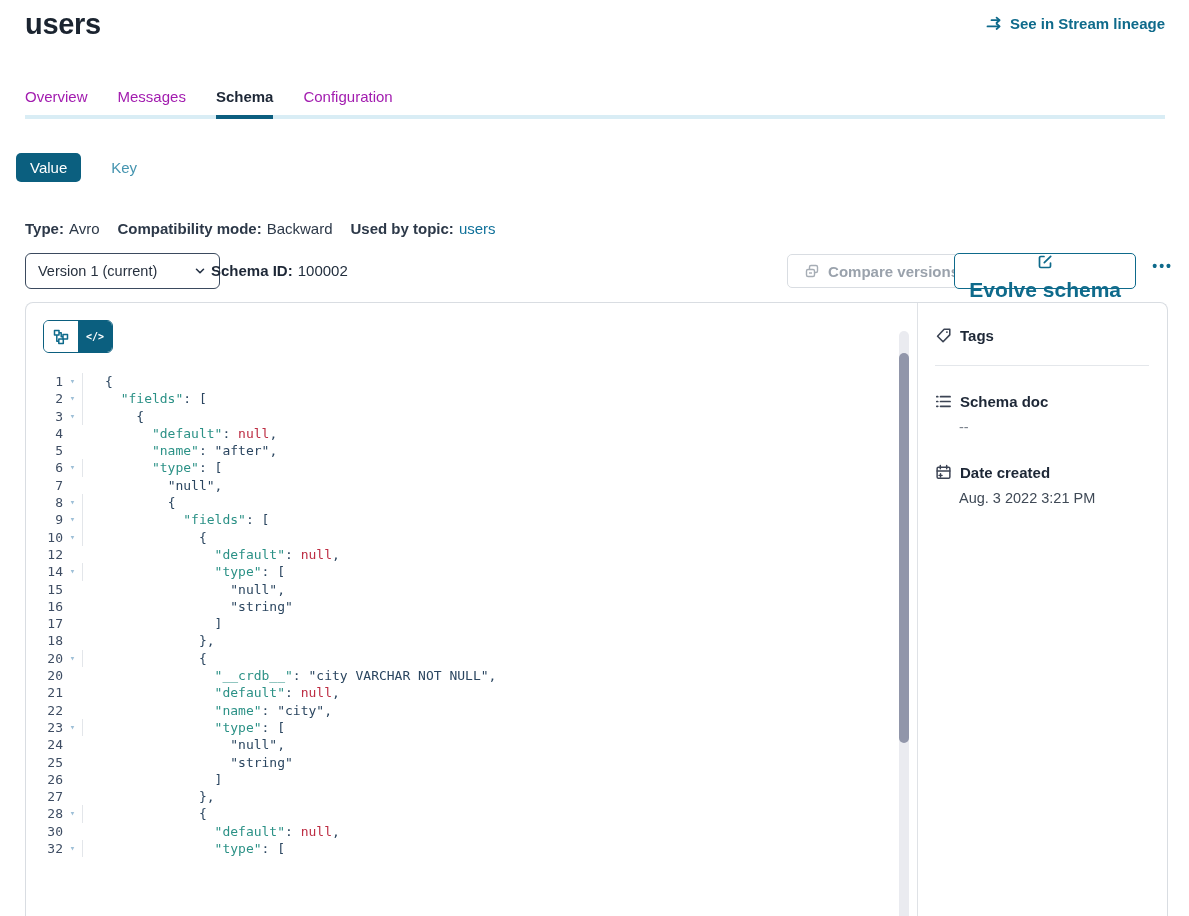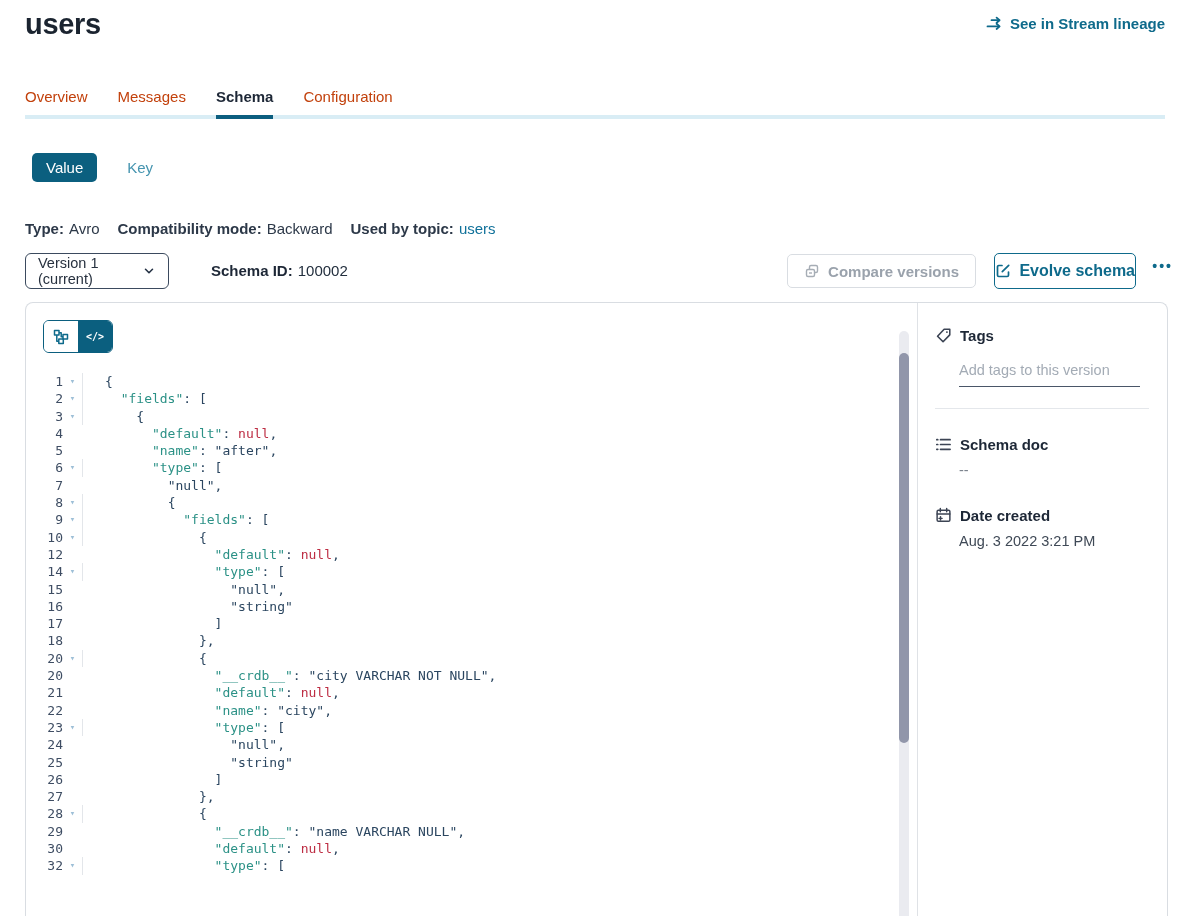--- a/index.html
+++ b/index.html
@@ -9,47 +9,47 @@
   svg { display:block; }
 
   
   #page-title { left:25px; top:8px; font-size:29px; font-weight:800; color:#1b2430; letter-spacing:-0.3px; }
   #lineage-link { right:24px; top:15px; display:flex; align-items:center; gap:7px;
                   color:#0e6a8b; font-weight:700; font-size:15px; cursor:pointer; }
 
   
   #tabs { left:25px; top:88px; width:1140px; height:31px; display:flex; gap:30px; position:absolute; }
   #tabs .track { position:absolute; left:0; right:0; bottom:0; height:4px; background:#d9edf5; }
-  .tab { position:relative; z-index:1; font-size:15px; color:#c2410c; cursor:pointer;
+  .tab { position:relative; z-index:1; font-size:15px; color:#a21caf; cursor:pointer;
          padding-bottom:12px; border-bottom:4px solid transparent; }
   .tab.active { color:#1d2736; font-weight:600; border-bottom-color:#0c5e7f; }
 
   
-  #mode-toggle { left:32px; top:153px; display:flex; align-items:center; gap:30px; }
+  #mode-toggle { left:16px; top:153px; display:flex; align-items:center; gap:30px; }
   #value-btn { background:#0b5f7f; color:#fff; font-size:15px; padding:6px 14px; border-radius:5px;
                border:none; cursor:pointer; font-family:inherit; }
   #key-btn { color:#4695b0; font-size:15px; cursor:pointer; }
 
   
   #meta-row { left:25px; top:220px; font-size:15px; display:flex; gap:18px; color:#2c3848;justify-content:flex-end; }
   #meta-row .lbl { font-weight:700; margin-right:5px; }
   .link { color:#10719a; cursor:pointer; }
 
   
-  #version-select { left:25px; top:253px; width:144px; height:36px; border:1px solid #3b4a5e; border-radius:6px;
+  #version-select { left:25px; top:253px; width:195px; height:36px; border:1px solid #3b4a5e; border-radius:6px;
                     display:flex; align-items:center; justify-content:space-between; padding:0 12px; font-size:14.5px;
                     color:#27313f; cursor:pointer; background:#fff; }
   #schema-id { left:211px; top:262px; font-size:15px; }
   #schema-id .lbl { font-weight:700; color:#1d2736; margin-right:5px; }
   #compare-btn { right:213px; top:254px; height:34px; display:flex; align-items:center; gap:8px;
                  border:1px solid #d9dde2; border-radius:5px; background:#fff; color:#9aa2ac;
                  font-size:15px; font-weight:700; padding:0 16px; font-family:inherit; }
   #evolve-btn { right:53px; top:253px; height:36px; display:flex; align-items:center; gap:8px;
                 border:1px solid #0e6a8b; border-radius:5px; background:#fff; color:#0e6a8b;
-                font-size:16px; font-weight:700; padding:0 0; cursor:pointer; font-family:inherit; }
+                font-size:21px; font-weight:700; padding:0 14px; cursor:pointer; font-family:inherit;flex-direction:column; }
   #more-btn { right:16px; top:258px; color:#0e6a8b; font-size:14px; font-weight:800; letter-spacing:2px; cursor:pointer; }
 
   
   #panel { left:25px; top:302px; width:1143px; height:620px; border:1px solid #d9dde2; border-bottom:none;
            border-radius:8px 8px 0 0; display:flex; position:absolute; overflow:hidden; }
   #editor { position:relative; width:894px; height:100%; }
   #sidebar { position:relative; flex:1; border-left:1px solid #dfe2e6; padding:24px 18px 0 17px; }
 
   
   #view-toggle { position:absolute; left:17px; top:17px; display:flex; border:1px solid #0b5f7f;
@@ -302,25 +302,20 @@
           <span class="ln">27</span>
           <span class="fold"></span>
           <span class="ct">            <span class="t-p">},</span></span>
         </div>
         <div class="cl">
           <span class="ln">28</span>
           <span class="fold">▾</span>
           <span class="ct">            <span class="t-p">{</span></span>
         </div>
         <div class="cl">
-          <span class="ln">29</span>
-          <span class="fold"></span>
-          <span class="ct">              <span class="t-k">"__crdb__"</span><span class="t-p">: </span><span class="t-s">"name VARCHAR NULL"</span><span class="t-p">,</span></span>
-        </div>
-        <div class="cl">
           <span class="ln">30</span>
           <span class="fold"></span>
           <span class="ct">              <span class="t-k">"default"</span><span class="t-p">: </span><span class="t-x">null</span><span class="t-p">,</span></span>
         </div>
         <div class="cl">
           <span class="ln">32</span>
           <span class="fold">▾</span>
           <span class="ct">              <span class="t-k">"type"</span><span class="t-p">: [</span></span>
         </div>
       </div>
@@ -333,21 +328,20 @@
   <aside id="sidebar">
     <div class="side-head">
       <span class="side-icon">
         <svg width="17" height="17" viewBox="0 0 16 16" fill="none" stroke="#3c4454" stroke-width="1.5" stroke-linejoin="round">
           <path d="M8.6 2.1h5.3v5.3l-6.3 6.5-5.2-5.2z"></path>
             <circle cx="11.2" cy="4.8" r="0.9" fill="#3c4454" stroke="none"></circle>
         </svg>
       </span>
       <span>Tags</span>
     </div>
-    <input id="tags-input" type="text" placeholder="Add tags to this version" style="">
     <hr id="tags-divider">
 
     <div id="schema-doc-section">
       <div class="side-head">
         <span class="side-icon">
           <svg width="17" height="17" viewBox="0 0 16 16" fill="none" stroke="#3c4454" stroke-width="1.6" stroke-linecap="round">
             <path d="M5.2 3.5h9M5.2 8h9M5.2 12.5h9"></path>
             <path d="M1.7 3.5h.9M1.7 8h.9M1.7 12.5h.9"></path>
           </svg>
         </span>

